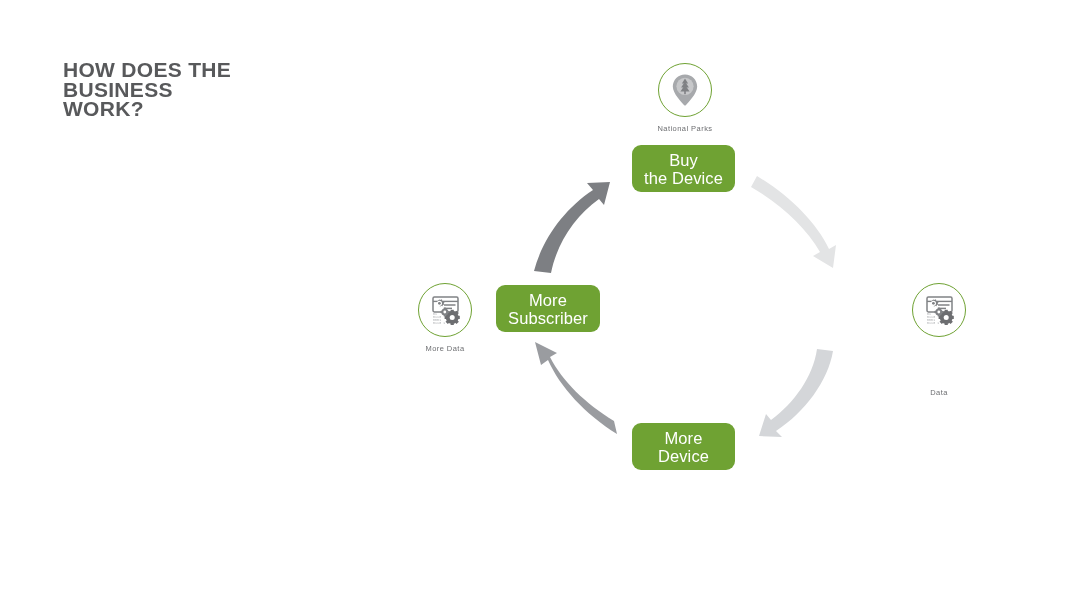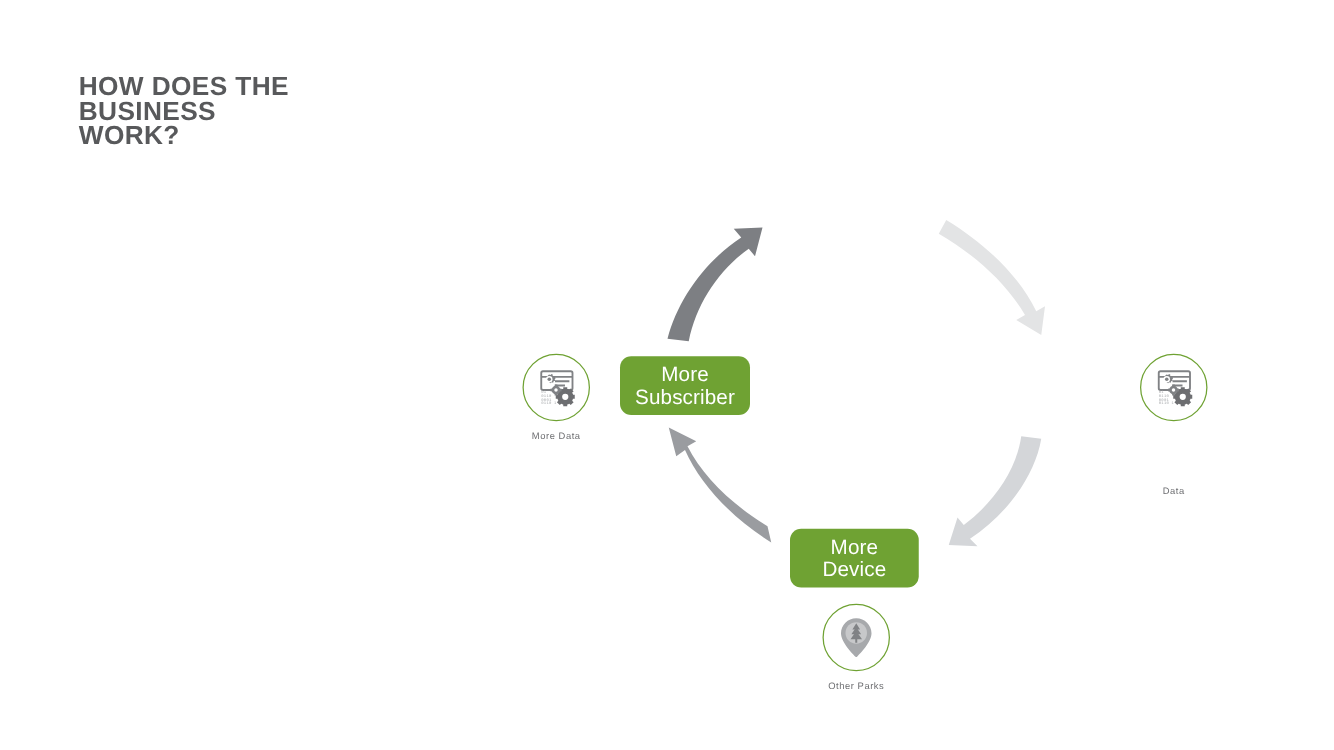--- a/index.html
+++ b/index.html
@@ -175,20 +175,35 @@
                C 542,240 564,209 593,190
                L 587,183
                L 610,182
                L 604,205
                L 599,199
                C 575,216 557,243 551,273
                Z" fill="#7d7f83"></path>
     </g>
   </svg>
 
+  <div class="icon-node" id="node-national-parks">
+    <div class="icon-circle">
+      <svg width="32" height="34" viewBox="0 0 32 34">
+        <path d="M16 1.5 C9.2 1.5 3.8 6.9 3.8 13.6 C3.8 20.6 13.0 30.0 15.2 32.2 A1.1 1.1 0 0 0 16.8 32.2 C19.0 30.0 28.2 20.6 28.2 13.6 C28.2 6.9 22.8 1.5 16 1.5 Z" fill="#a7a9ac"></path>
+        <circle cx="16" cy="13.3" r="8.6" fill="#c7c8ca"></circle>
+        <g fill="#808285">
+          <polygon points="16,5.6 12.9,10.6 19.1,10.6"></polygon>
+          <polygon points="16,8.6 12.1,14.4 19.9,14.4"></polygon>
+          <polygon points="16,11.8 11.4,18.4 20.6,18.4"></polygon>
+          <rect x="15.2" y="17.6" width="1.6" height="3.6"></rect>
+        </g>
+      </svg>
+    </div>
+    <div class="icon-caption">National Parks</div>
+  </div>
 
   <div class="icon-node" id="node-data">
     <div class="icon-circle">
       <svg width="34" height="32" viewBox="0 0 34 32">
         <rect x="5" y="3" width="25" height="15" rx="1.4" fill="none" stroke="#808285" stroke-width="1.5"></rect>
         <line x1="5" y1="7.4" x2="30" y2="7.4" stroke="#808285" stroke-width="1.4"></line>
         <line x1="16" y1="11" x2="27.5" y2="11" stroke="#808285" stroke-width="1.5"></line>
         <line x1="16" y1="14.4" x2="24" y2="14.4" stroke="#808285" stroke-width="1.5"></line>
         <g fill="#a7a9ac" font-family="'Liberation Mono', monospace" font-size="3.1" letter-spacing="0.2">
           <text x="5" y="20.6">01</text>
@@ -221,35 +236,20 @@
           <rect x="15.7" y="20.0" width="2.2" height="2.4"></rect>
           <rect x="12.4" y="16.9" width="2.4" height="2.2"></rect>
           <rect x="18.8" y="16.9" width="2.4" height="2.2"></rect>
           <circle cx="16.8" cy="18.0" r="1.4" fill="#ffffff"></circle>
         </g>
       </svg>
     </div>
     <div class="icon-caption">Data</div>
   </div>
 
-  <div class="icon-node" id="node-other-parks">
-    <div class="icon-circle">
-      <svg width="32" height="34" viewBox="0 0 32 34">
-        <path d="M16 1.5 C9.2 1.5 3.8 6.9 3.8 13.6 C3.8 20.6 13.0 30.0 15.2 32.2 A1.1 1.1 0 0 0 16.8 32.2 C19.0 30.0 28.2 20.6 28.2 13.6 C28.2 6.9 22.8 1.5 16 1.5 Z" fill="#a7a9ac"></path>
-        <circle cx="16" cy="13.3" r="8.6" fill="#c7c8ca"></circle>
-        <g fill="#808285">
-          <polygon points="16,5.6 12.9,10.6 19.1,10.6"></polygon>
-          <polygon points="16,8.6 12.1,14.4 19.9,14.4"></polygon>
-          <polygon points="16,11.8 11.4,18.4 20.6,18.4"></polygon>
-          <rect x="15.2" y="17.6" width="1.6" height="3.6"></rect>
-        </g>
-      </svg>
-    </div>
-    <div class="icon-caption">Other Parks</div>
-  </div>
 
   <div class="icon-node" id="node-more-data">
     <div class="icon-circle">
       <svg width="34" height="32" viewBox="0 0 34 32">
         <rect x="5" y="3" width="25" height="15" rx="1.4" fill="none" stroke="#808285" stroke-width="1.5"></rect>
         <line x1="5" y1="7.4" x2="30" y2="7.4" stroke="#808285" stroke-width="1.4"></line>
         <line x1="16" y1="11" x2="27.5" y2="11" stroke="#808285" stroke-width="1.5"></line>
         <line x1="16" y1="14.4" x2="24" y2="14.4" stroke="#808285" stroke-width="1.5"></line>
         <g fill="#a7a9ac" font-family="'Liberation Mono', monospace" font-size="3.1" letter-spacing="0.2">
           <text x="5" y="20.6">01</text>
@@ -282,20 +282,22 @@
           <rect x="15.7" y="20.0" width="2.2" height="2.4"></rect>
           <rect x="12.4" y="16.9" width="2.4" height="2.2"></rect>
           <rect x="18.8" y="16.9" width="2.4" height="2.2"></rect>
           <circle cx="16.8" cy="18.0" r="1.4" fill="#ffffff"></circle>
         </g>
       </svg>
     </div>
     <div class="icon-caption">More Data</div>
   </div>
 
+  <div class="process-box" id="box-buy-the-device">Buy
+the Device</div>
 
 
   <div class="process-box" id="box-more-device">More
 Device</div>
 
   <div class="process-box" id="box-more-subscriber">More
 Subscriber</div>
 
 </div>
 

